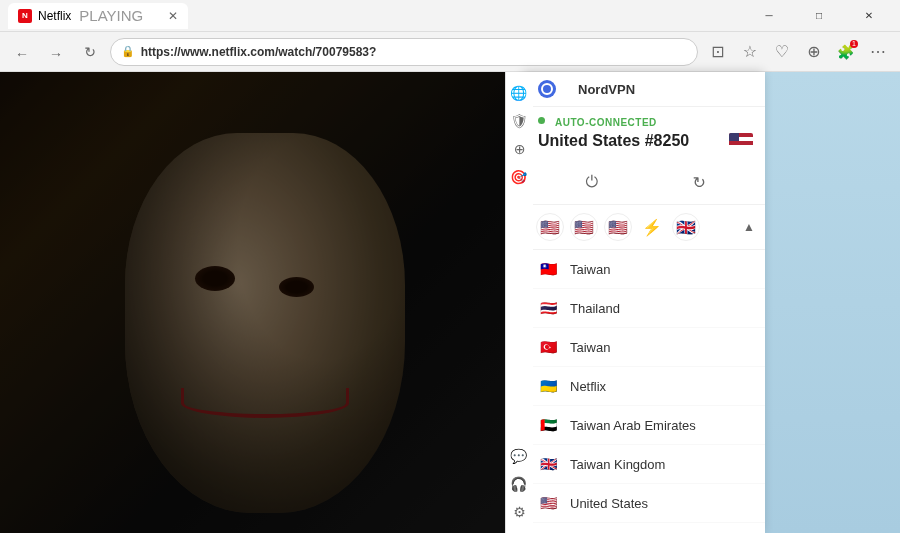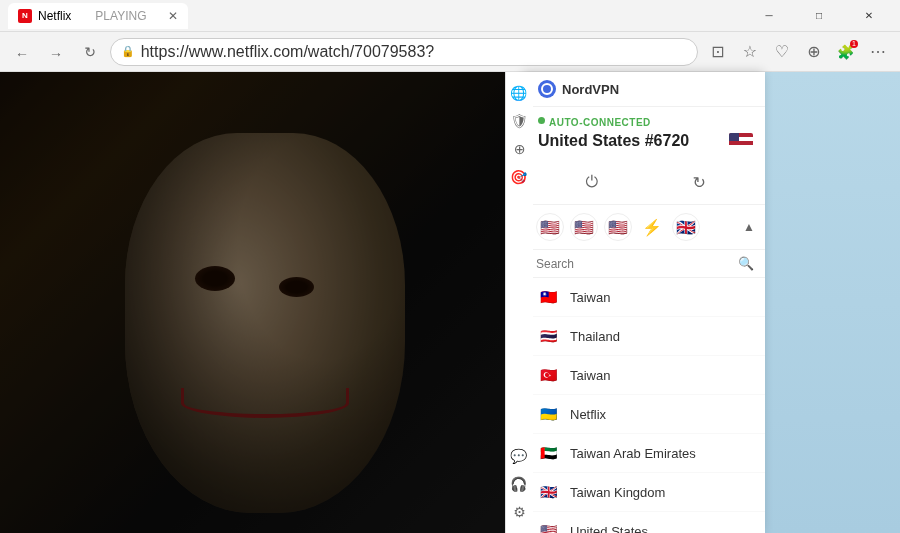--- a/index.html
+++ b/index.html
@@ -86,21 +86,21 @@
       height: 28px;
       background: #fff;
       border: 1px solid #ccc;
       border-radius: 14px;
       display: flex;
       align-items: center;
       padding: 0 10px;
       gap: 6px;
       font-size: 12px;
     }
-    .address-text { color: #333; font-size: 16px; }
+    .address-text { color: #333; font-size: 12px; font-weight: bold; }
     .toolbar-icons {
       display: flex;
       align-items: center;
       gap: 4px;
     }
     .toolbar-icon {
       width: 28px;
       height: 28px;
       display: flex;
       align-items: center;
@@ -260,21 +260,21 @@
       font-size: 14px;
     }
     .sidebar-icon.active { color: #4169e1; }
 
     
     .nord-header {
       display: flex;
       align-items: center;
       padding: 8px 12px;
       border-bottom: 1px solid #f0f0f0;
-      gap: 6px;
+      gap: 22px;
     }
     .nord-logo {
       width: 18px;
       height: 18px;
       background: #4169e1;
       border-radius: 50%;
       display: flex;
       align-items: center;
       justify-content: center;
     }
@@ -296,21 +296,21 @@
       padding: 10px 12px;
       background: #fff;
     }
     .auto-connected-badge {
       color: #4CAF50;
       font-size: 10px;
       font-weight: 600;
       letter-spacing: 0.5px;
       display: flex;
       align-items: flex-start;
-      gap: 4px;
+      gap: 10px;
       margin-bottom: 4px;
     }
     .green-dot {
       width: 7px;
       height: 7px;
       background: #4CAF50;
       border-radius: 50%;
     }
     .server-name {
       font-size: 16px;
@@ -456,21 +456,21 @@
     .country-list::-webkit-scrollbar-track { background: #f0f0f0; }
     .country-list::-webkit-scrollbar-thumb { background: #ccc; border-radius: 2px; }
   </style>
 </head>
 <body>
 
 <div class="browser-titlebar">
   <div class="browser-tab">
     <div class="tab-favicon">N</div>
     <span>Netflix</span>
-    <span style="font-size:12px;color:#999;margin-left:18px;">PLAYING</span>
+    <span style="font-size:15px;color:#999;margin-left:2px;">PLAYING</span>
     <span class="tab-close">✕</span>
   </div>
   <div class="window-controls">
     <div class="win-btn">─</div>
     <div class="win-btn">□</div>
     <div class="win-btn close">✕</div>
   </div>
 </div>
 
 <div class="browser-toolbar">
@@ -551,43 +551,39 @@
       <div class="nord-logo"></div>
       <span class="nord-title">NordVPN</span>
     </div>
 
     <div class="connected-status">
       <div class="auto-connected-badge">
         <div class="green-dot"></div>
         <span>AUTO-CONNECTED</span>
       </div>
       <div class="server-name">
-        <span>United States #6720</span>
+        <span>United States #8250</span>
         <div class="us-flag-large"></div>
       </div>
     </div>
 
     <div class="control-buttons">
       <div class="ctrl-icon">⏻</div>
       <div class="ctrl-icon">↻</div>
     </div>
 
     <div class="quick-connect">
       <div class="flag-circle">🇺🇸</div>
       <div class="flag-circle">🇺🇸</div>
       <div class="flag-circle">🇺🇸</div>
       <div class="lightning-icon">⚡</div>
       <div class="flag-circle">🇬🇧</div>
       <div class="chevron-up">▲</div>
     </div>
 
-    <div class="search-bar">
-      <input class="search-input-field" type="text" placeholder="Search" style="">
-      <span class="search-icon-btn">🔍</span>
-    </div>
 
     <div class="country-list">
 
       <div class="country-item">
         <div class="country-flag">🇹🇼</div>
         <span class="country-name">Taiwan</span>
       </div>
 
       <div class="country-item">
         <div class="country-flag">🇹🇭</div>

